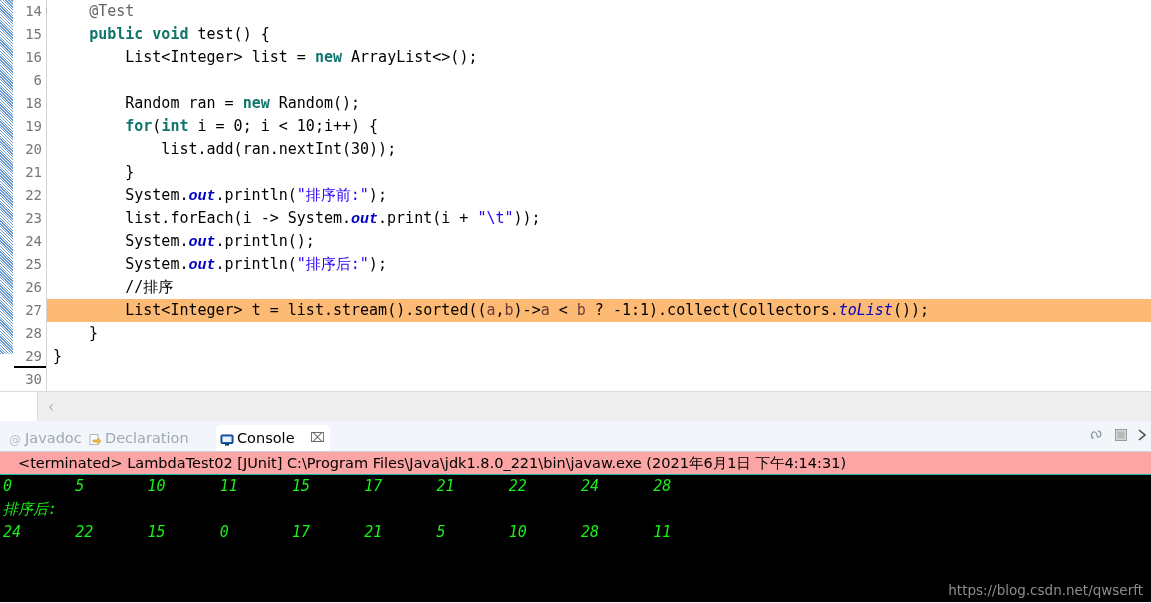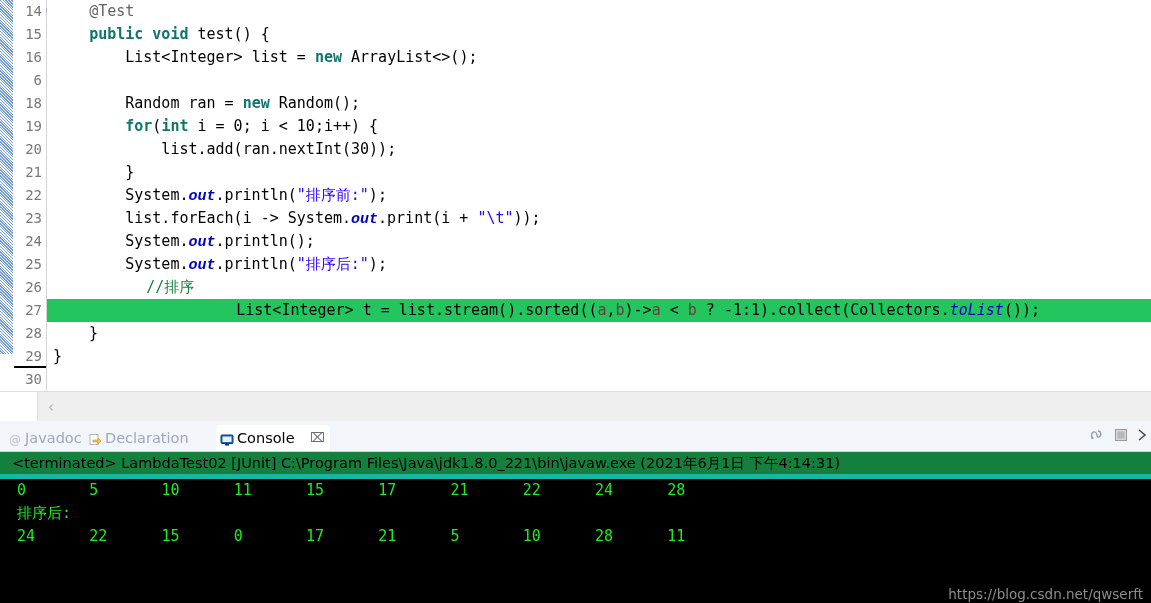--- a/index.html
+++ b/index.html
@@ -91,26 +91,25 @@
     position: absolute;
     left: 1.5px; top: 4px;
     width: 6px; height: 1px;
     background: #5d6b7a;
   }
   .code-area .row {
     padding-left: 6px;
     color: #000000;
   }
   .code-area .row.hl {
-    background: #22c55e;
-    text-align: center;
+    background: #fdba74;
   }
   .kw      { color: #0f766e; font-weight: bold; }
   .str     { color: #2a00ff; }
-  .cmt     { color: #15803d; margin-left: 21px; }
+  .cmt     { color: #000000; }
   .fld     { color: #0000c0; font-style: italic; font-weight: bold; font-family: Liberation Mono, monospace; }
   .sfld    { color: #0000c0; font-style: italic; }
   .ann     { color: #646464; }
   .prm     { color: #6a3e3e; }
 
   
   .h-scroll {
     position: absolute;
     left: 0; bottom: 0; width: 1151px; height: 30px;
     background: #efefef;
@@ -180,41 +179,42 @@
     display: flex; gap: 8px;
     align-items: center;
   }
 
   .term-line {
     height: 22px;
     line-height: 22px;
     font-family: "DejaVu Sans", sans-serif;
     font-size: 14.5px;
     color: #000000;
-    padding-left: 12px;
-    background: #15803d;
-    border-bottom: 5px solid #14b8a6;
+    padding-left: 18px;
+    background: #fca5a5;
+    border-bottom: 1px solid #14b8a6;
     white-space: nowrap;
     overflow: hidden;
   }
 
   .console-out {
     position: relative;
     height: 127px;
     background: #000000;
     overflow: hidden;
   }
   .console-out .cline {
     height: 23px;
     line-height: 23px;
     font-family: "DejaVu Sans Mono", monospace;
     font-size: 15px;
     color: #1aef1a;
     white-space: pre;
-    padding-left: 17px;
+    padding-left: 3px;
+    font-style: italic;
   }
   .watermark {
     position: absolute;
     right: 8px; bottom: 4px;
     color: #8d8d8d;
     font-size: 13.5px;
     font-family: "DejaVu Sans", sans-serif;
     margin-left: 37px;
   }
   .ico-svg { display:inline-block; vertical-align:-2px; }

